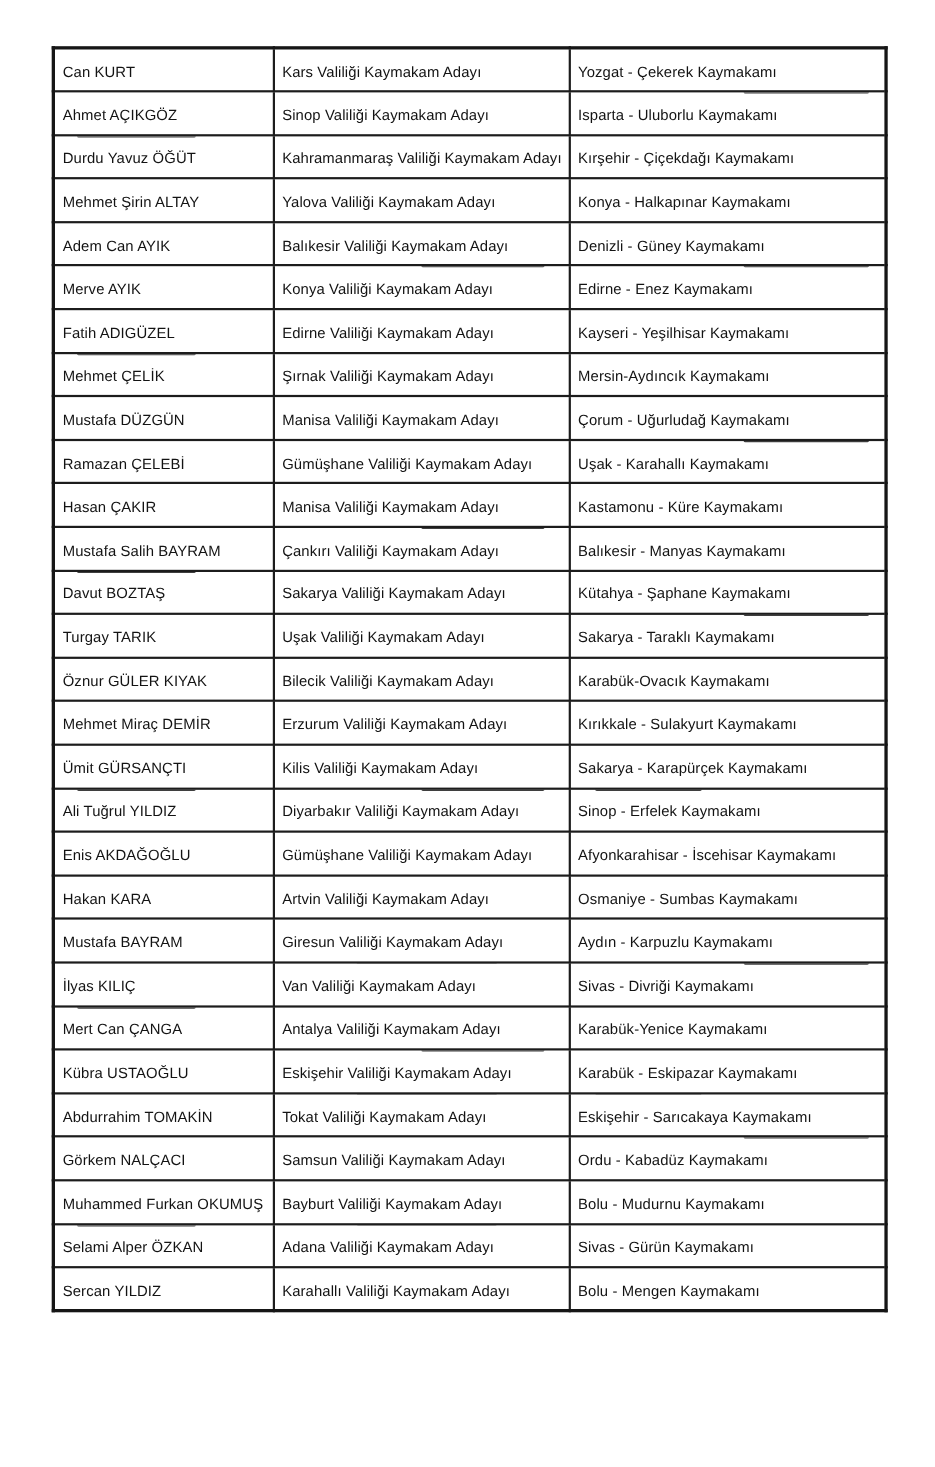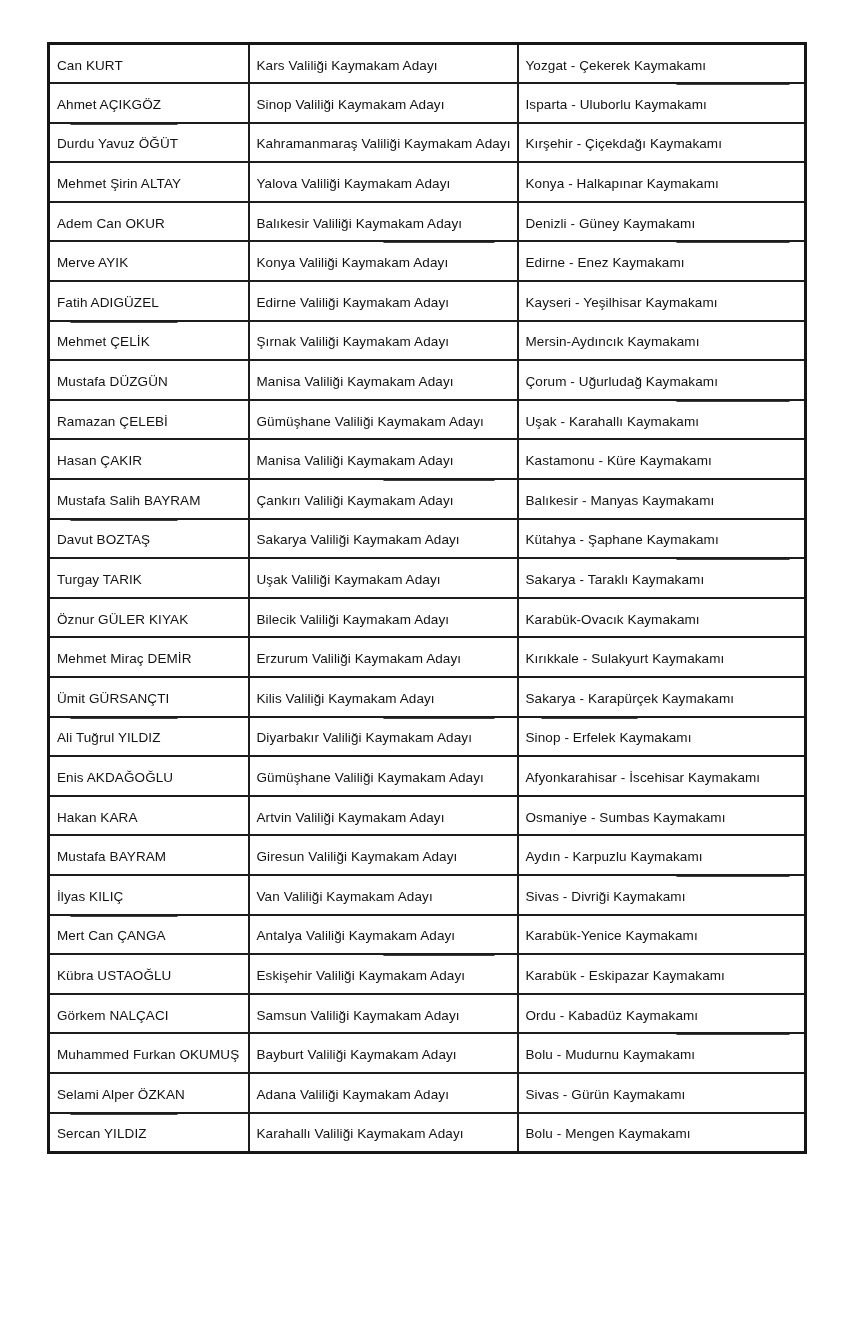--- a/index.html
+++ b/index.html
@@ -84,21 +84,21 @@
         <td>Durdu Yavuz ÖĞÜT</td>
         <td>Kahramanmaraş Valiliği Kaymakam Adayı</td>
         <td>Kırşehir - Çiçekdağı Kaymakamı</td>
       </tr>
         <tr class="">
         <td>Mehmet Şirin ALTAY</td>
         <td>Yalova Valiliği Kaymakam Adayı</td>
         <td>Konya - Halkapınar Kaymakamı</td>
       </tr>
         <tr class="">
-        <td>Adem Can OKUR</td>
+        <td>Adem Can AYIK</td>
         <td>Balıkesir Valiliği Kaymakam Adayı</td>
         <td>Denizli - Güney Kaymakamı</td>
       </tr>
         <tr class="">
         <td>Merve AYIK</td>
         <td>Konya Valiliği Kaymakam Adayı</td>
         <td>Edirne - Enez Kaymakamı</td>
       </tr>
         <tr class="">
         <td>Fatih ADIGÜZEL</td>
@@ -182,20 +182,25 @@
       </tr>
         <tr class="">
         <td>Mert Can ÇANGA</td>
         <td>Antalya Valiliği Kaymakam Adayı</td>
         <td>Karabük-Yenice Kaymakamı</td>
       </tr>
         <tr class="">
         <td>Kübra USTAOĞLU</td>
         <td>Eskişehir Valiliği Kaymakam Adayı</td>
         <td>Karabük - Eskipazar Kaymakamı</td>
+      </tr>
+        <tr class="">
+        <td>Abdurrahim TOMAKİN</td>
+        <td>Tokat Valiliği Kaymakam Adayı</td>
+        <td>Eskişehir - Sarıcakaya Kaymakamı</td>
       </tr>
         <tr class="">
         <td>Görkem NALÇACI</td>
         <td>Samsun Valiliği Kaymakam Adayı</td>
         <td>Ordu - Kabadüz Kaymakamı</td>
       </tr>
         <tr class="">
         <td>Muhammed Furkan OKUMUŞ</td>
         <td>Bayburt Valiliği Kaymakam Adayı</td>
         <td>Bolu - Mudurnu Kaymakamı</td>

